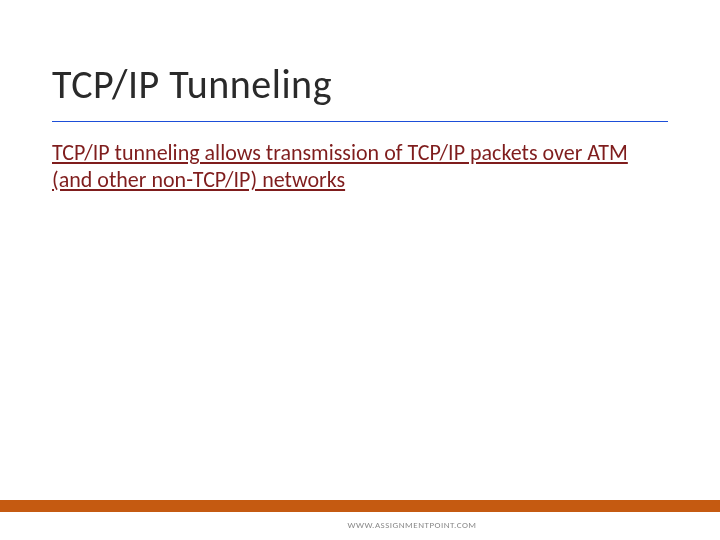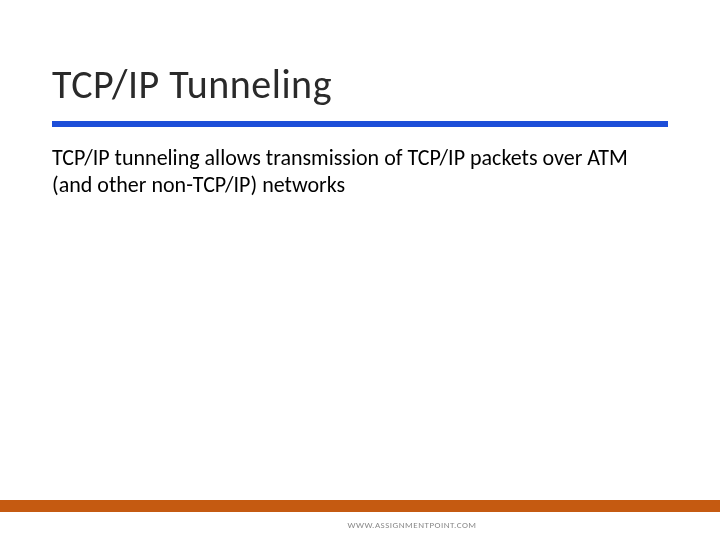--- a/index.html
+++ b/index.html
@@ -20,29 +20,30 @@
       height: 100%;
       padding: 60px 52px 0 52px;
       position: relative;
     }
     .title {
       font-size: 40px;
       font-weight: 300;
       color: #2a2a2a;
       letter-spacing: 0.5px;
       padding-bottom: 12px;
-      border-bottom: 6px solid #1d4ed8;
+      border-bottom: 1px solid #1d4ed8;
       margin-bottom: 18px;
     }
     .body-text {
       font-size: 22px;
       line-height: 1.22;
-      color: #000000;
+      color: #7f1d1d;
       margin-bottom: 18px;
       font-weight: 400;
+      text-decoration: underline;
     }
     .footer-accent {
       position: absolute;
       bottom: 28px;
       left: 0;
       width: 100%;
       height: 12px;
       background: #c55a11;
     }
     .footer-text {

